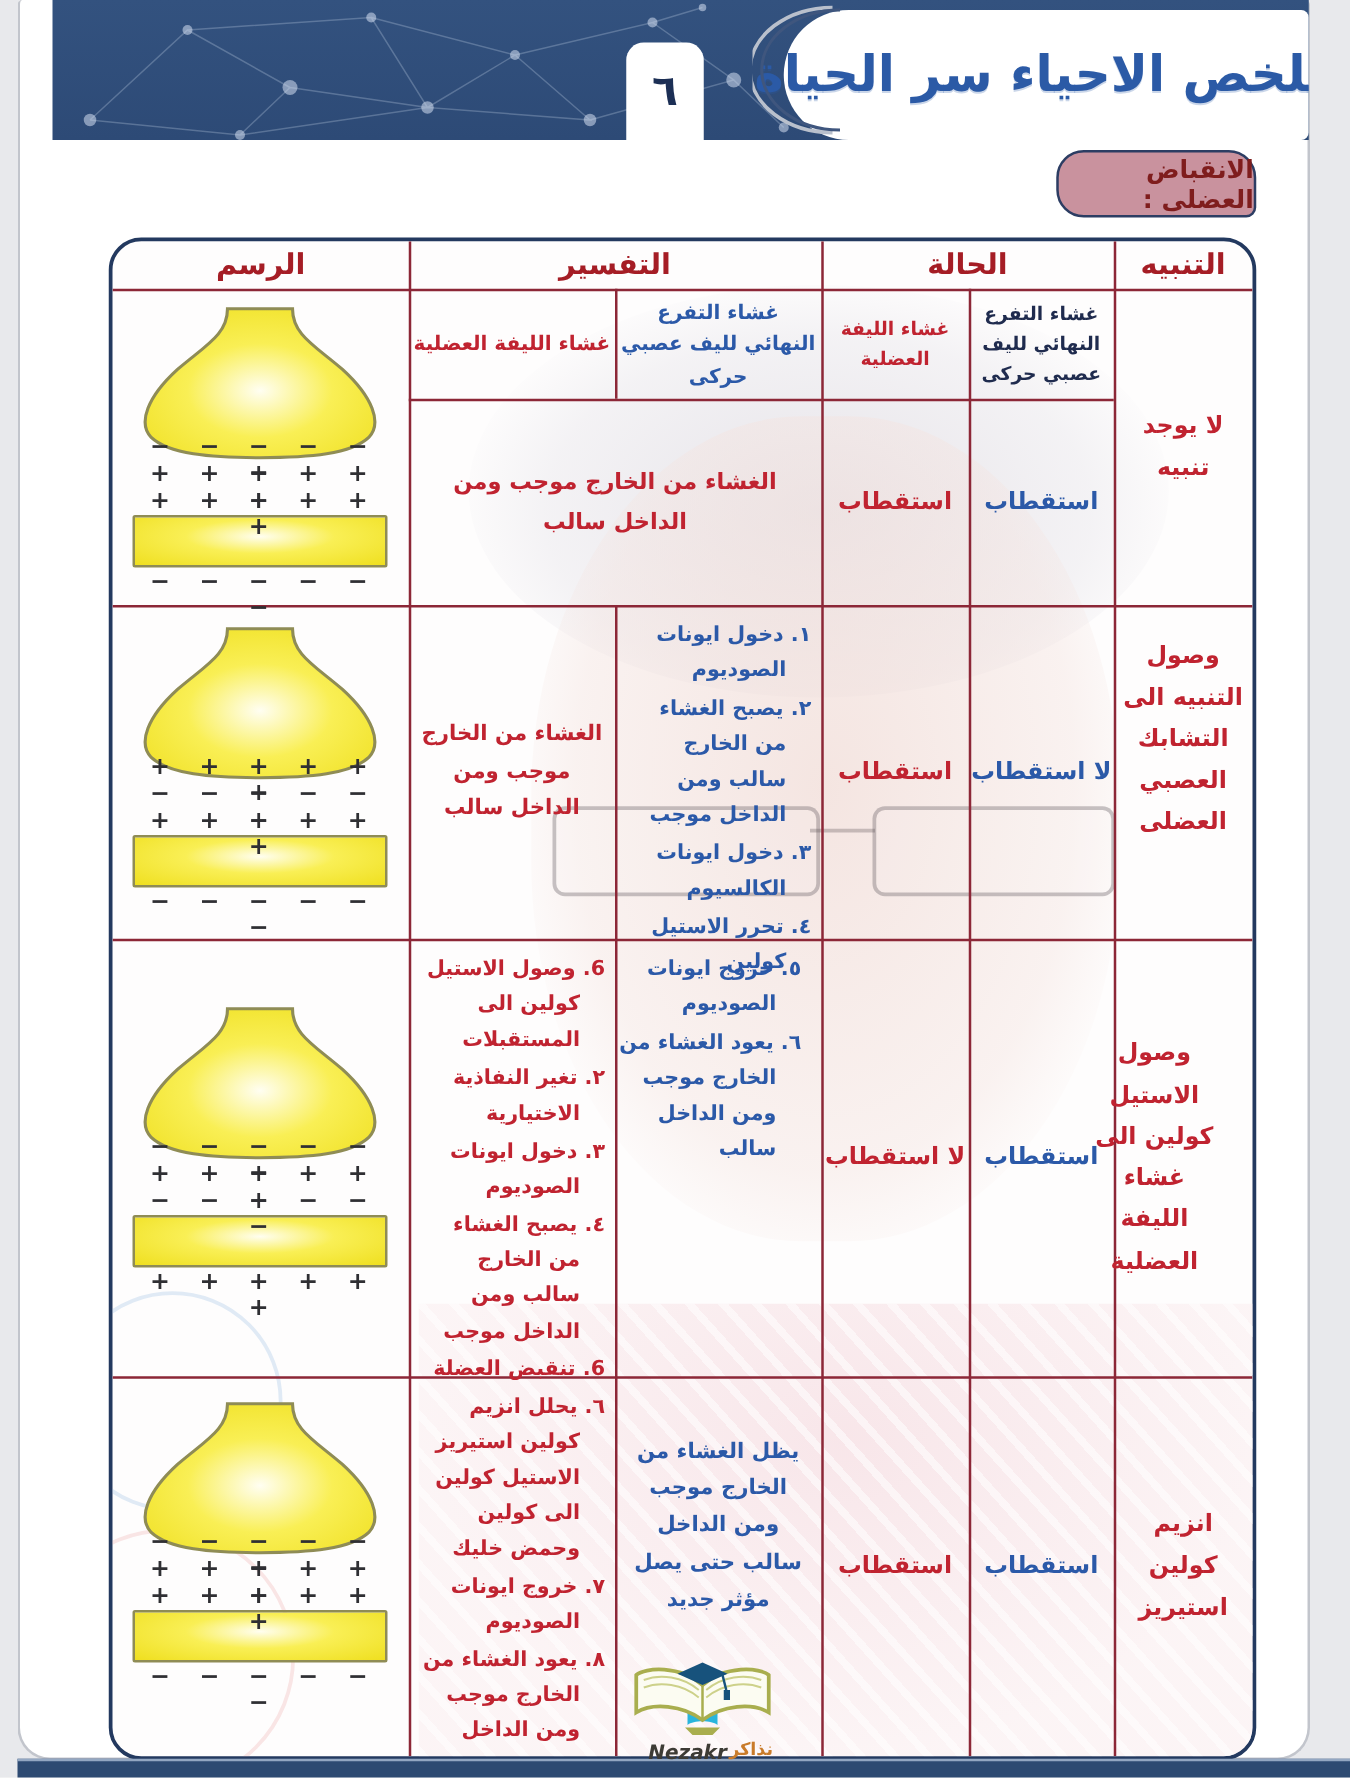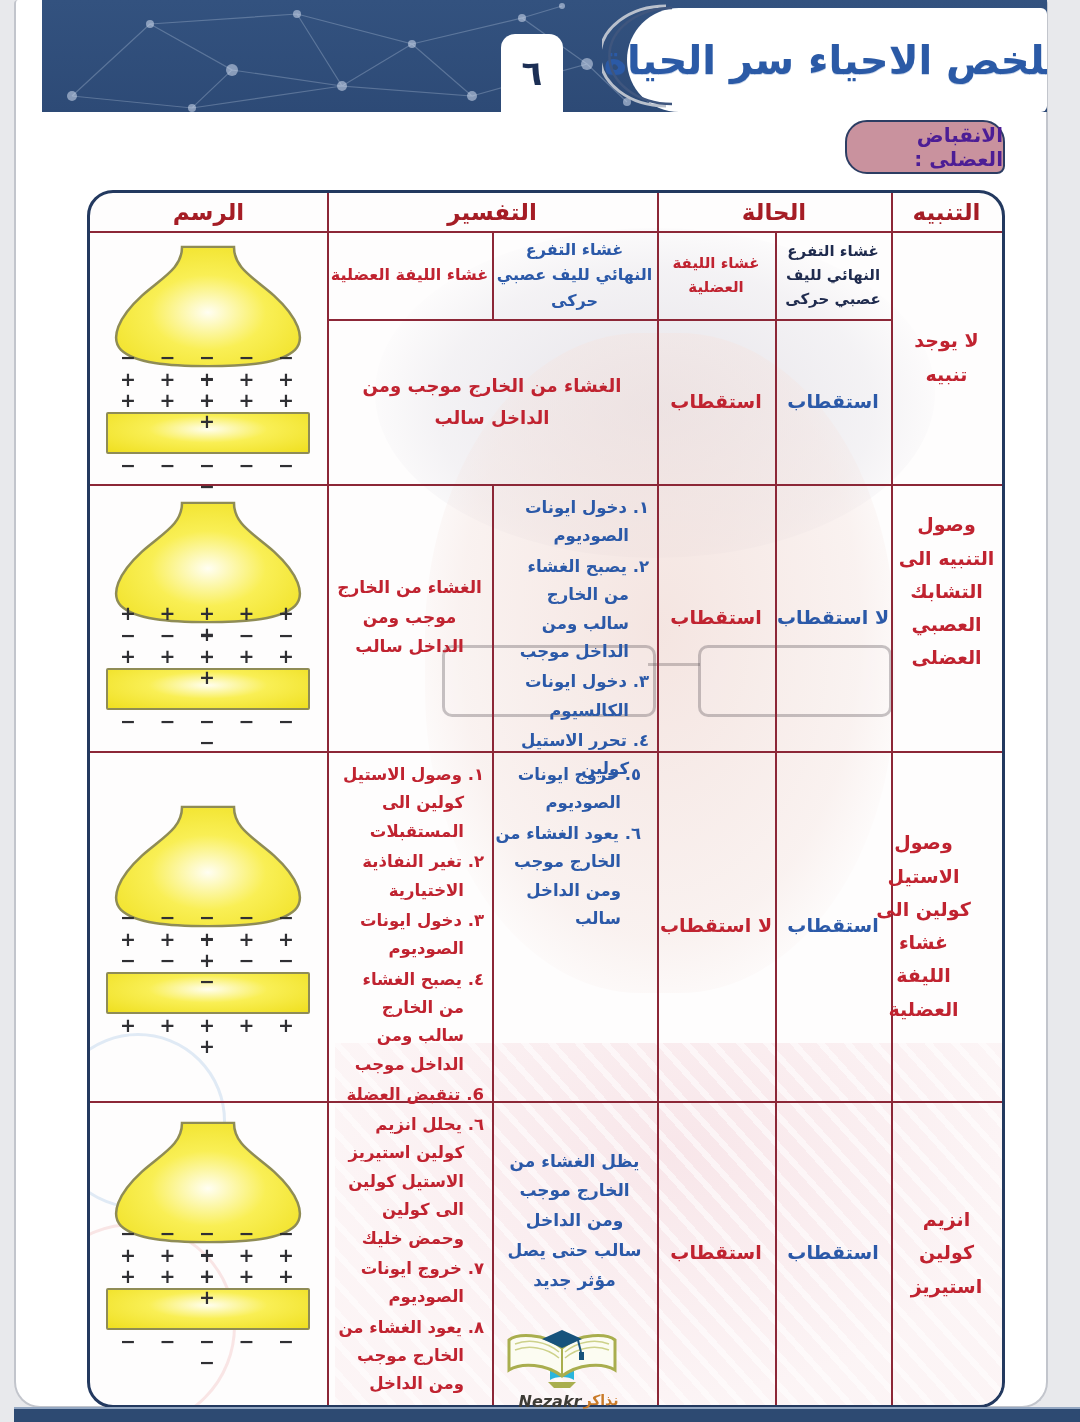--- a/index.html
+++ b/index.html
@@ -36,21 +36,21 @@
     left:459px;top:34px;width:62px;height:78px;background:#ffffff;
     border-radius:14px 14px 0 0;display:flex;align-items:center;justify-content:center;
   }
   .num-box span{font-size:34px;color:#1c2f55;font-weight:bold;}
   
   .badge{
     left:843px;top:120px;width:160px;height:54px;background:#c9929e;
     border:2px solid #2c3d63;border-radius:22px 22px 8px 22px;box-sizing:border-box;
     display:flex;align-items:center;justify-content:center;direction:rtl;
   }
-  .badge span{color:#4c1d95;font-weight:bold;font-size:20px;}
+  .badge span{color:#7f1d1d;font-weight:bold;font-size:20px;}
   
   .tbl{
     left:85px;top:190px;width:912px;height:1212px;
     border:3px solid #23395f;border-radius:26px;box-sizing:content-box;
     overflow:hidden;background:#fefdfd;
   }
   .vline,.hline{position:absolute;background:#8c2737;z-index:4;}
   .vline{width:2px;}
   .hline{height:2px;}
   .cell{
@@ -215,21 +215,21 @@
     <div class="cell val blue" style="left:685px;top:558px;width:116px;height:350px;">استقطاب</div>
     <div class="cell val red" style="left:567px;top:558px;width:118px;height:350px;">لا استقطاب</div>
     <div class="cell top list blue" style="left:394px;top:558px;width:165px;height:434px;">
       <div>
         <div class="li">٥. خروج ايونات الصوديوم</div>
         <div class="li">٦. يعود الغشاء من الخارج موجب ومن الداخل سالب</div>
       </div>
     </div>
     <div class="cell top list red" style="left:237px;top:558px;width:165px;height:350px;">
       <div>
-        <div class="li">١. وصول الاستيل كولين الى المستقبلات</div>
+        <div class="li">6. وصول الاستيل كولين الى المستقبلات</div>
         <div class="li">٢. تغير النفاذية الاختيارية</div>
         <div class="li">٣. دخول ايونات الصوديوم</div>
         <div class="li">٤. يصبح الغشاء من الخارج سالب ومن الداخل موجب</div>
         <div class="li">6. تنقبض العضلة</div>
       </div>
     </div>
 
     <div class="cell stim red" style="left:801px;top:908px;width:111px;height:304px;">انزيم كولين استيريز</div>
     <div class="cell val blue" style="left:685px;top:908px;width:116px;height:304px;">استقطاب</div>
     <div class="cell val red" style="left:567px;top:908px;width:118px;height:304px;">استقطاب</div>

